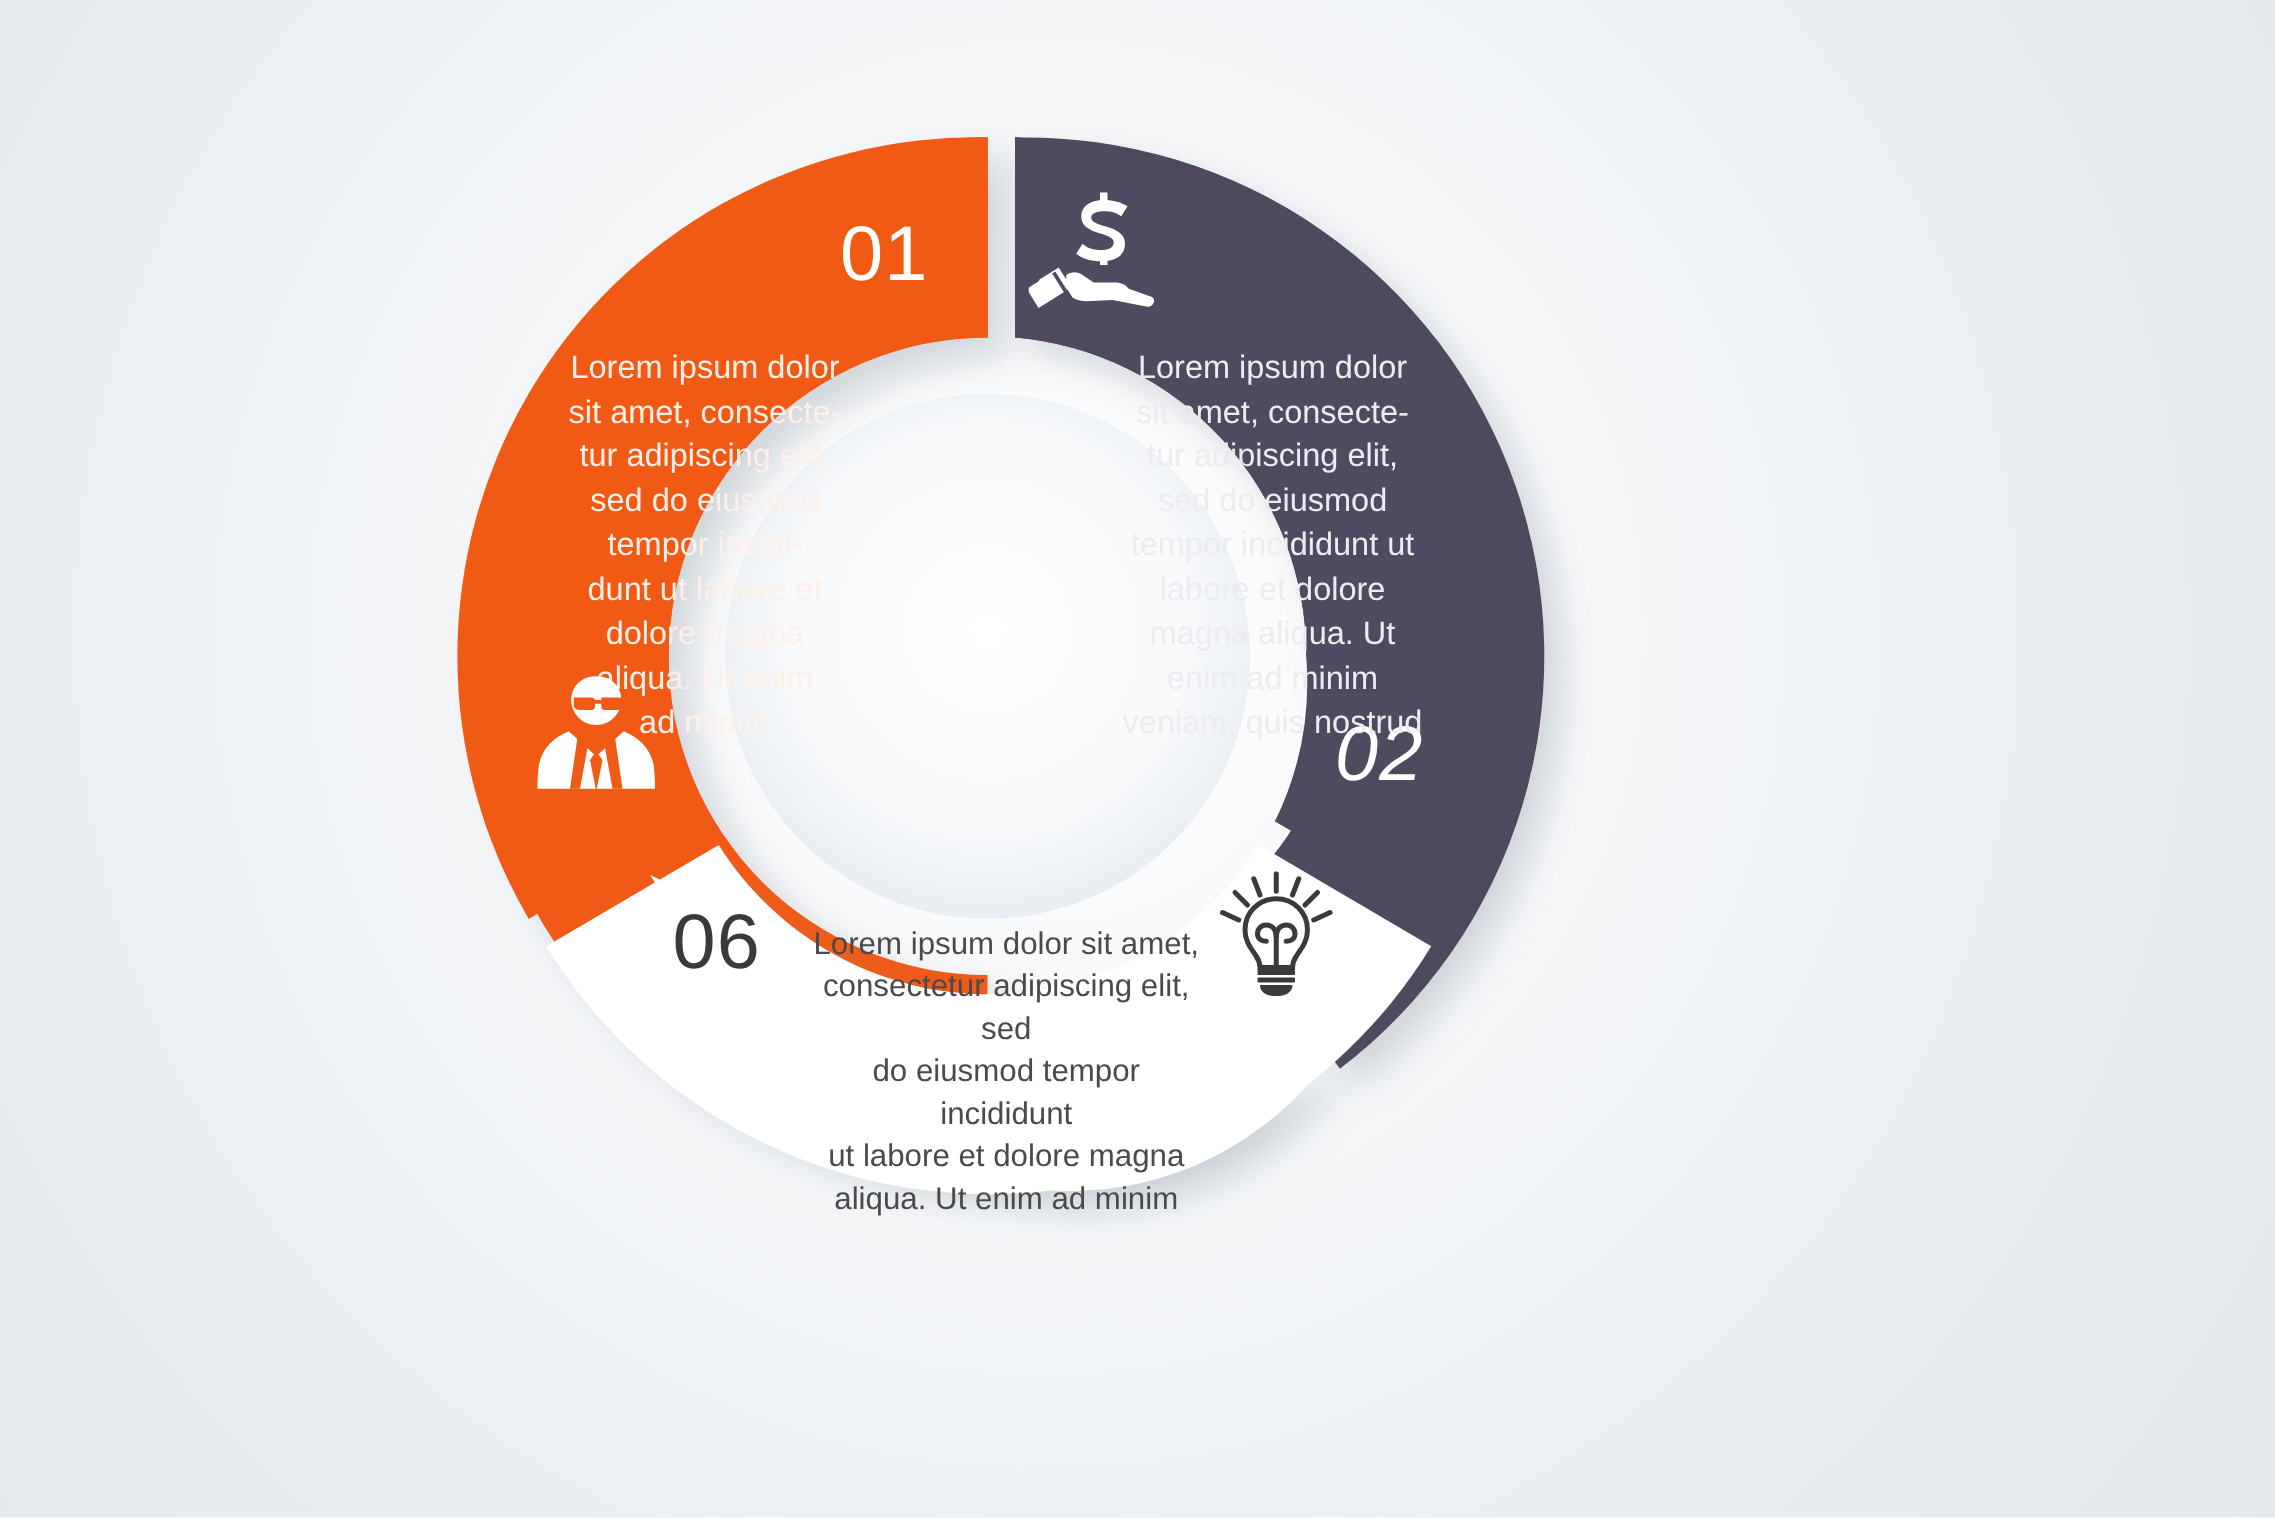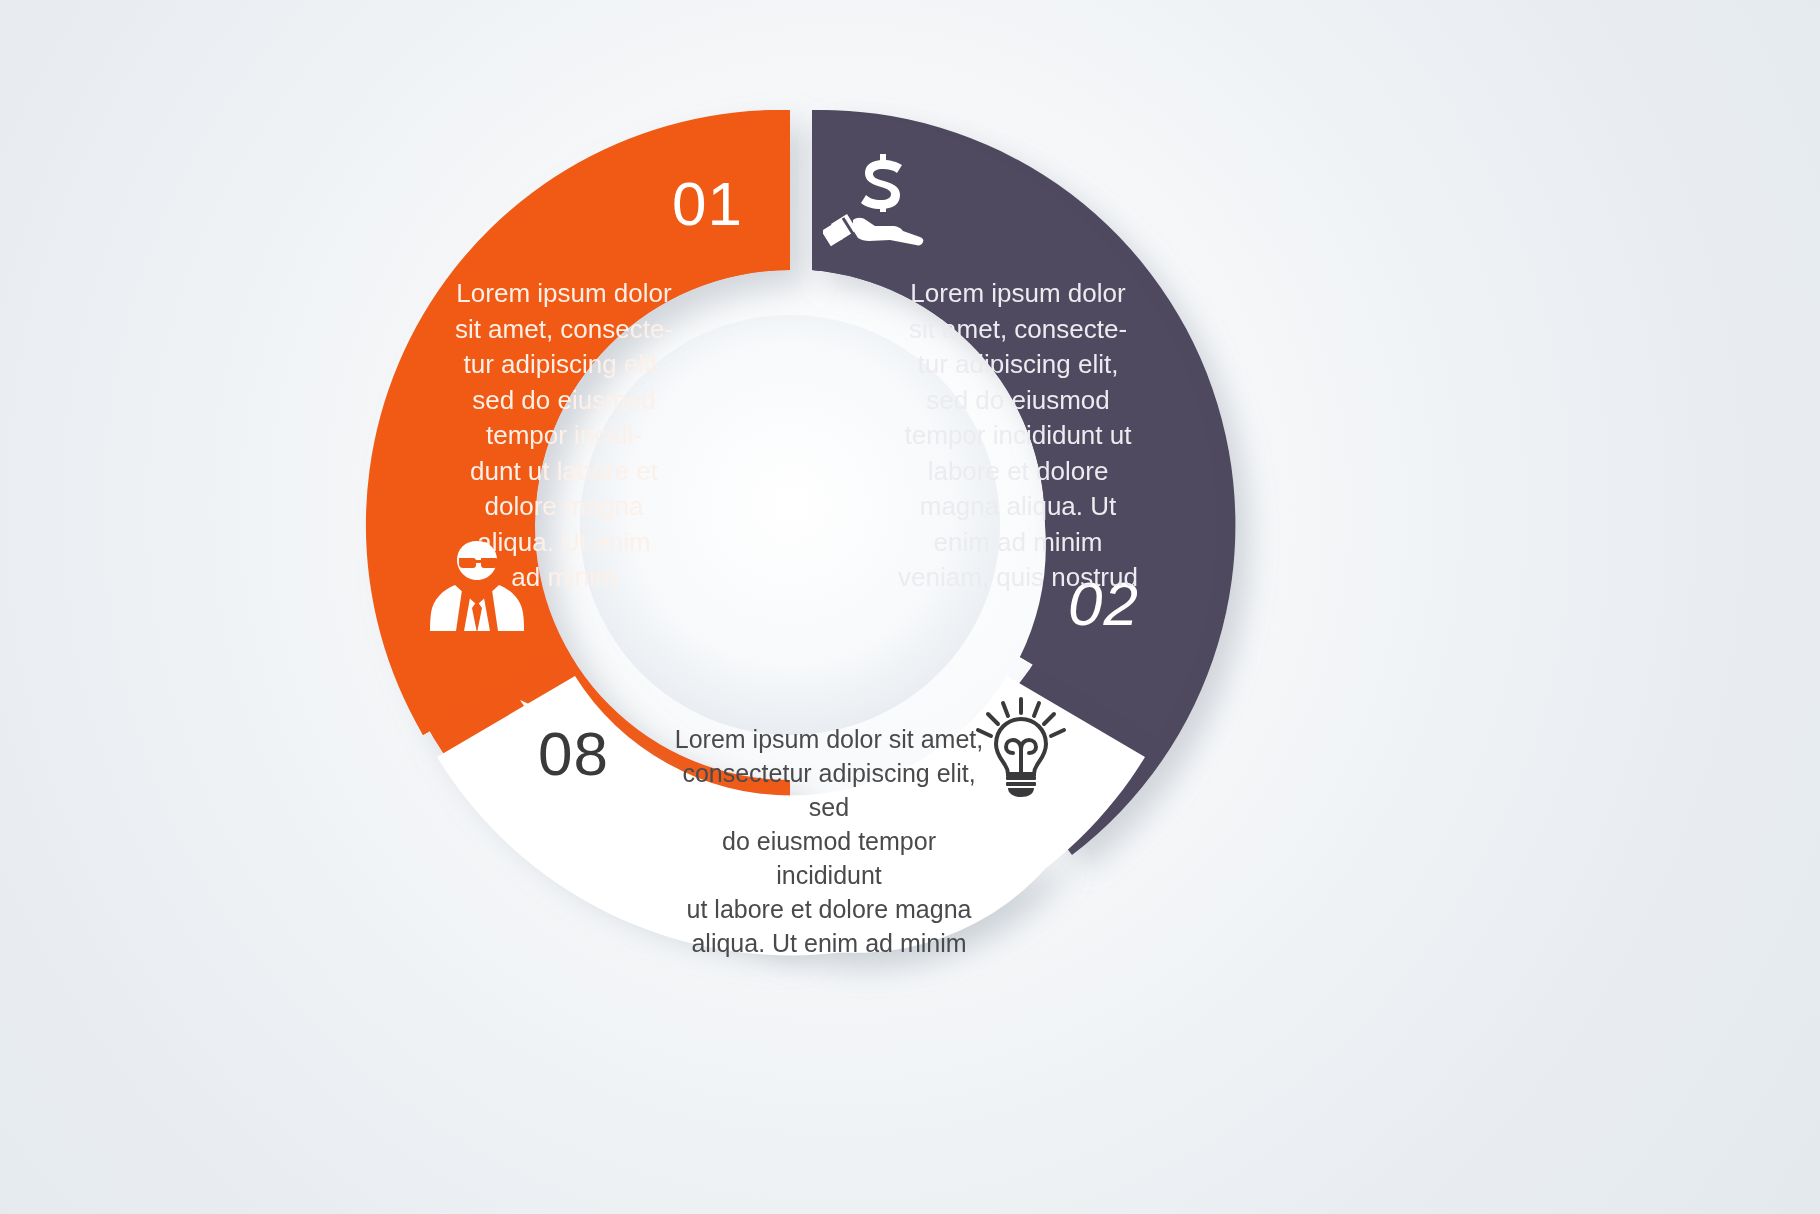--- a/index.html
+++ b/index.html
@@ -80,27 +80,26 @@
 
   
   .num-03 {
     left: 538px;
     top: 718px;
     font-size: 62px;
     color: #3a3a3c;
   }
   .body-03 {
     left: 650px;
-    top: 722px;
+    top: 738px;
     width: 310px;
     text-align: center;
     font-size: 25px;
     line-height: 34px;
     color: #4a4a4d;
-    margin-left: 24px;
   }
 
   
   .icon-wrap {
     position: absolute;
   }
   .icon-money  { left: 823px; top: 152px; width: 110px; height: 100px; }
   .icon-person { left: 425px; top: 535px; width: 105px; height: 100px; }
   .icon-bulb   { left: 975px; top: 697px; width: 92px;  height: 100px; }
 </style>
@@ -271,21 +270,21 @@
         <path d="M30 68c4-3 9-3 13 0l9 6h17c5 0 9 2 11 5l17 6c3 1 4 3 3 5-1 3-4 4-7 3l-26-5-21 1c-4 0-8-1-11-3L30 78z"></path>
 
         <path d="M8 72l16-10 10 16-16 10z"></path>
         <rect x="2" y="74" width="14" height="18" transform="rotate(-32 9 83)"></rect>
       </g>
 
       <path d="M20 66l10 16" stroke="#4F4A5F" stroke-width="3" fill="none"></path>
     </svg>
   </div>
 
-  <div class="num num-03">08</div>
+  <div class="num num-03">06</div>
   <div class="seg-text body-03">Lorem ipsum dolor sit amet,
 consectetur adipiscing elit, sed
 do eiusmod tempor incididunt
 ut labore et dolore magna
 aliqua. Ut enim ad minim</div>
 
   <div class="icon-wrap icon-bulb">
     <svg viewBox="0 0 92 100" width="92" height="100" xmlns="http://www.w3.org/2000/svg" fill="none" stroke="#3a3a3c" stroke-width="4" stroke-linecap="round">
 
       <line x1="46" y1="2" x2="46" y2="16"></line>

